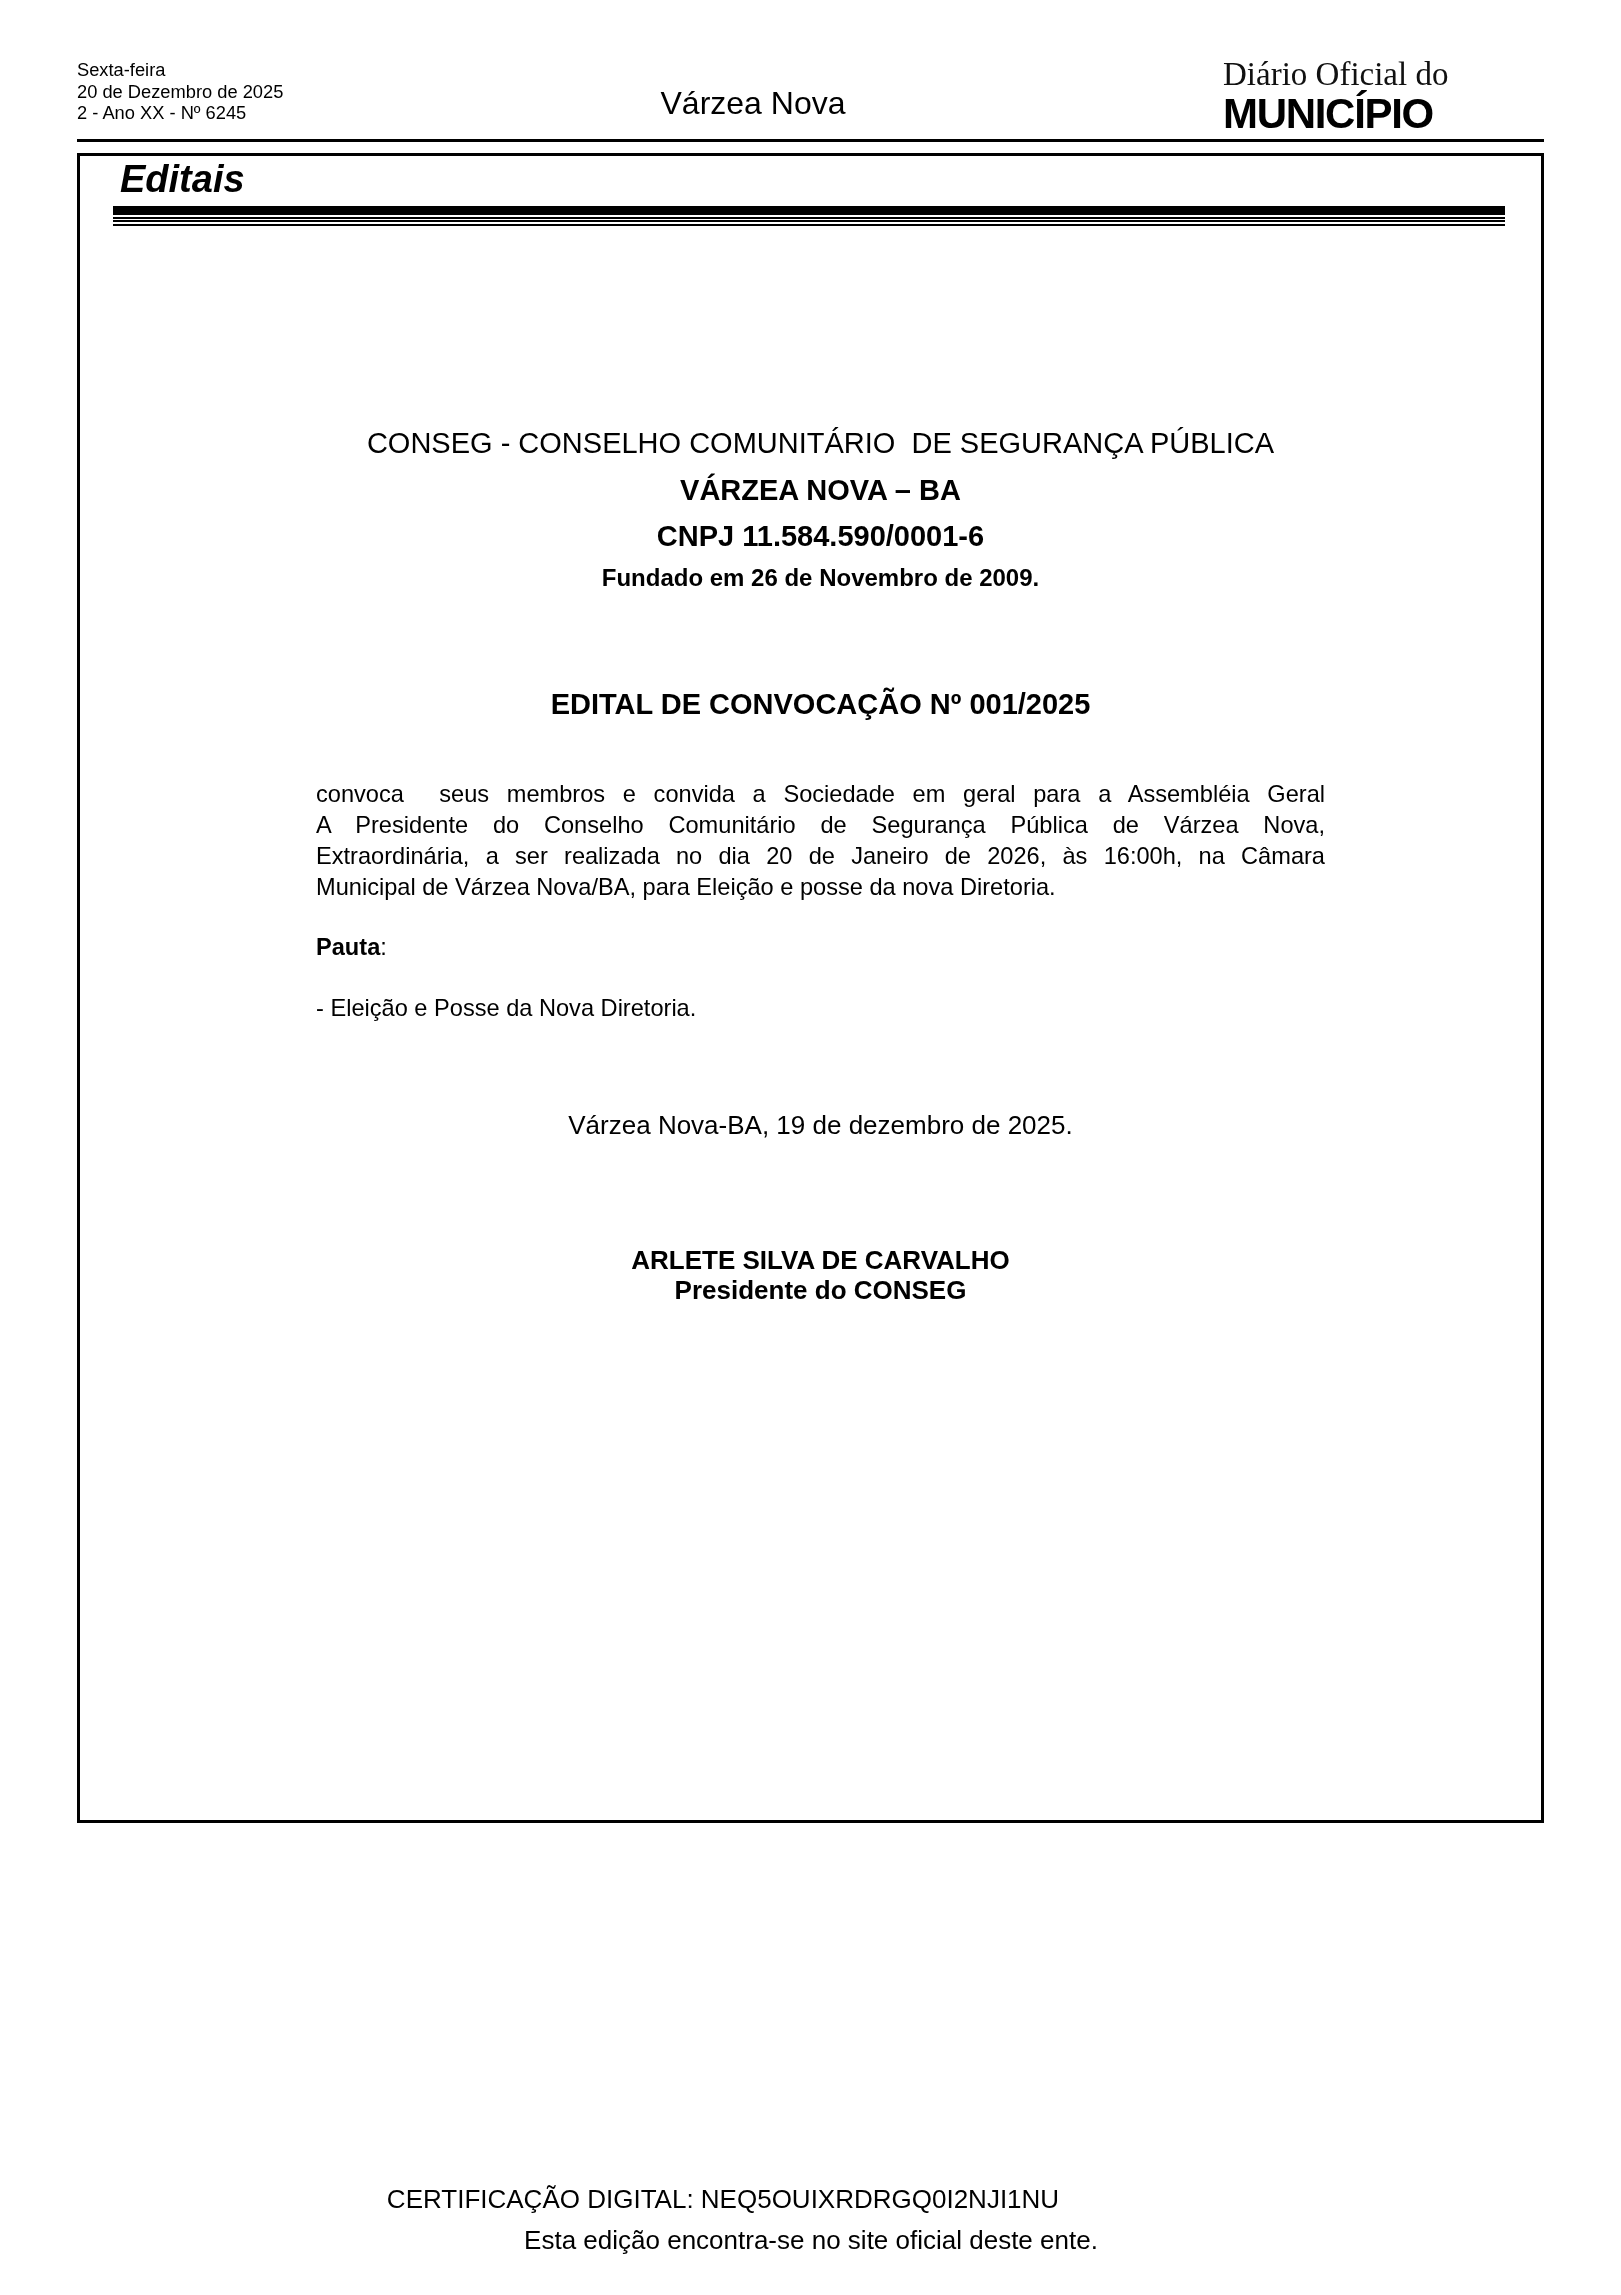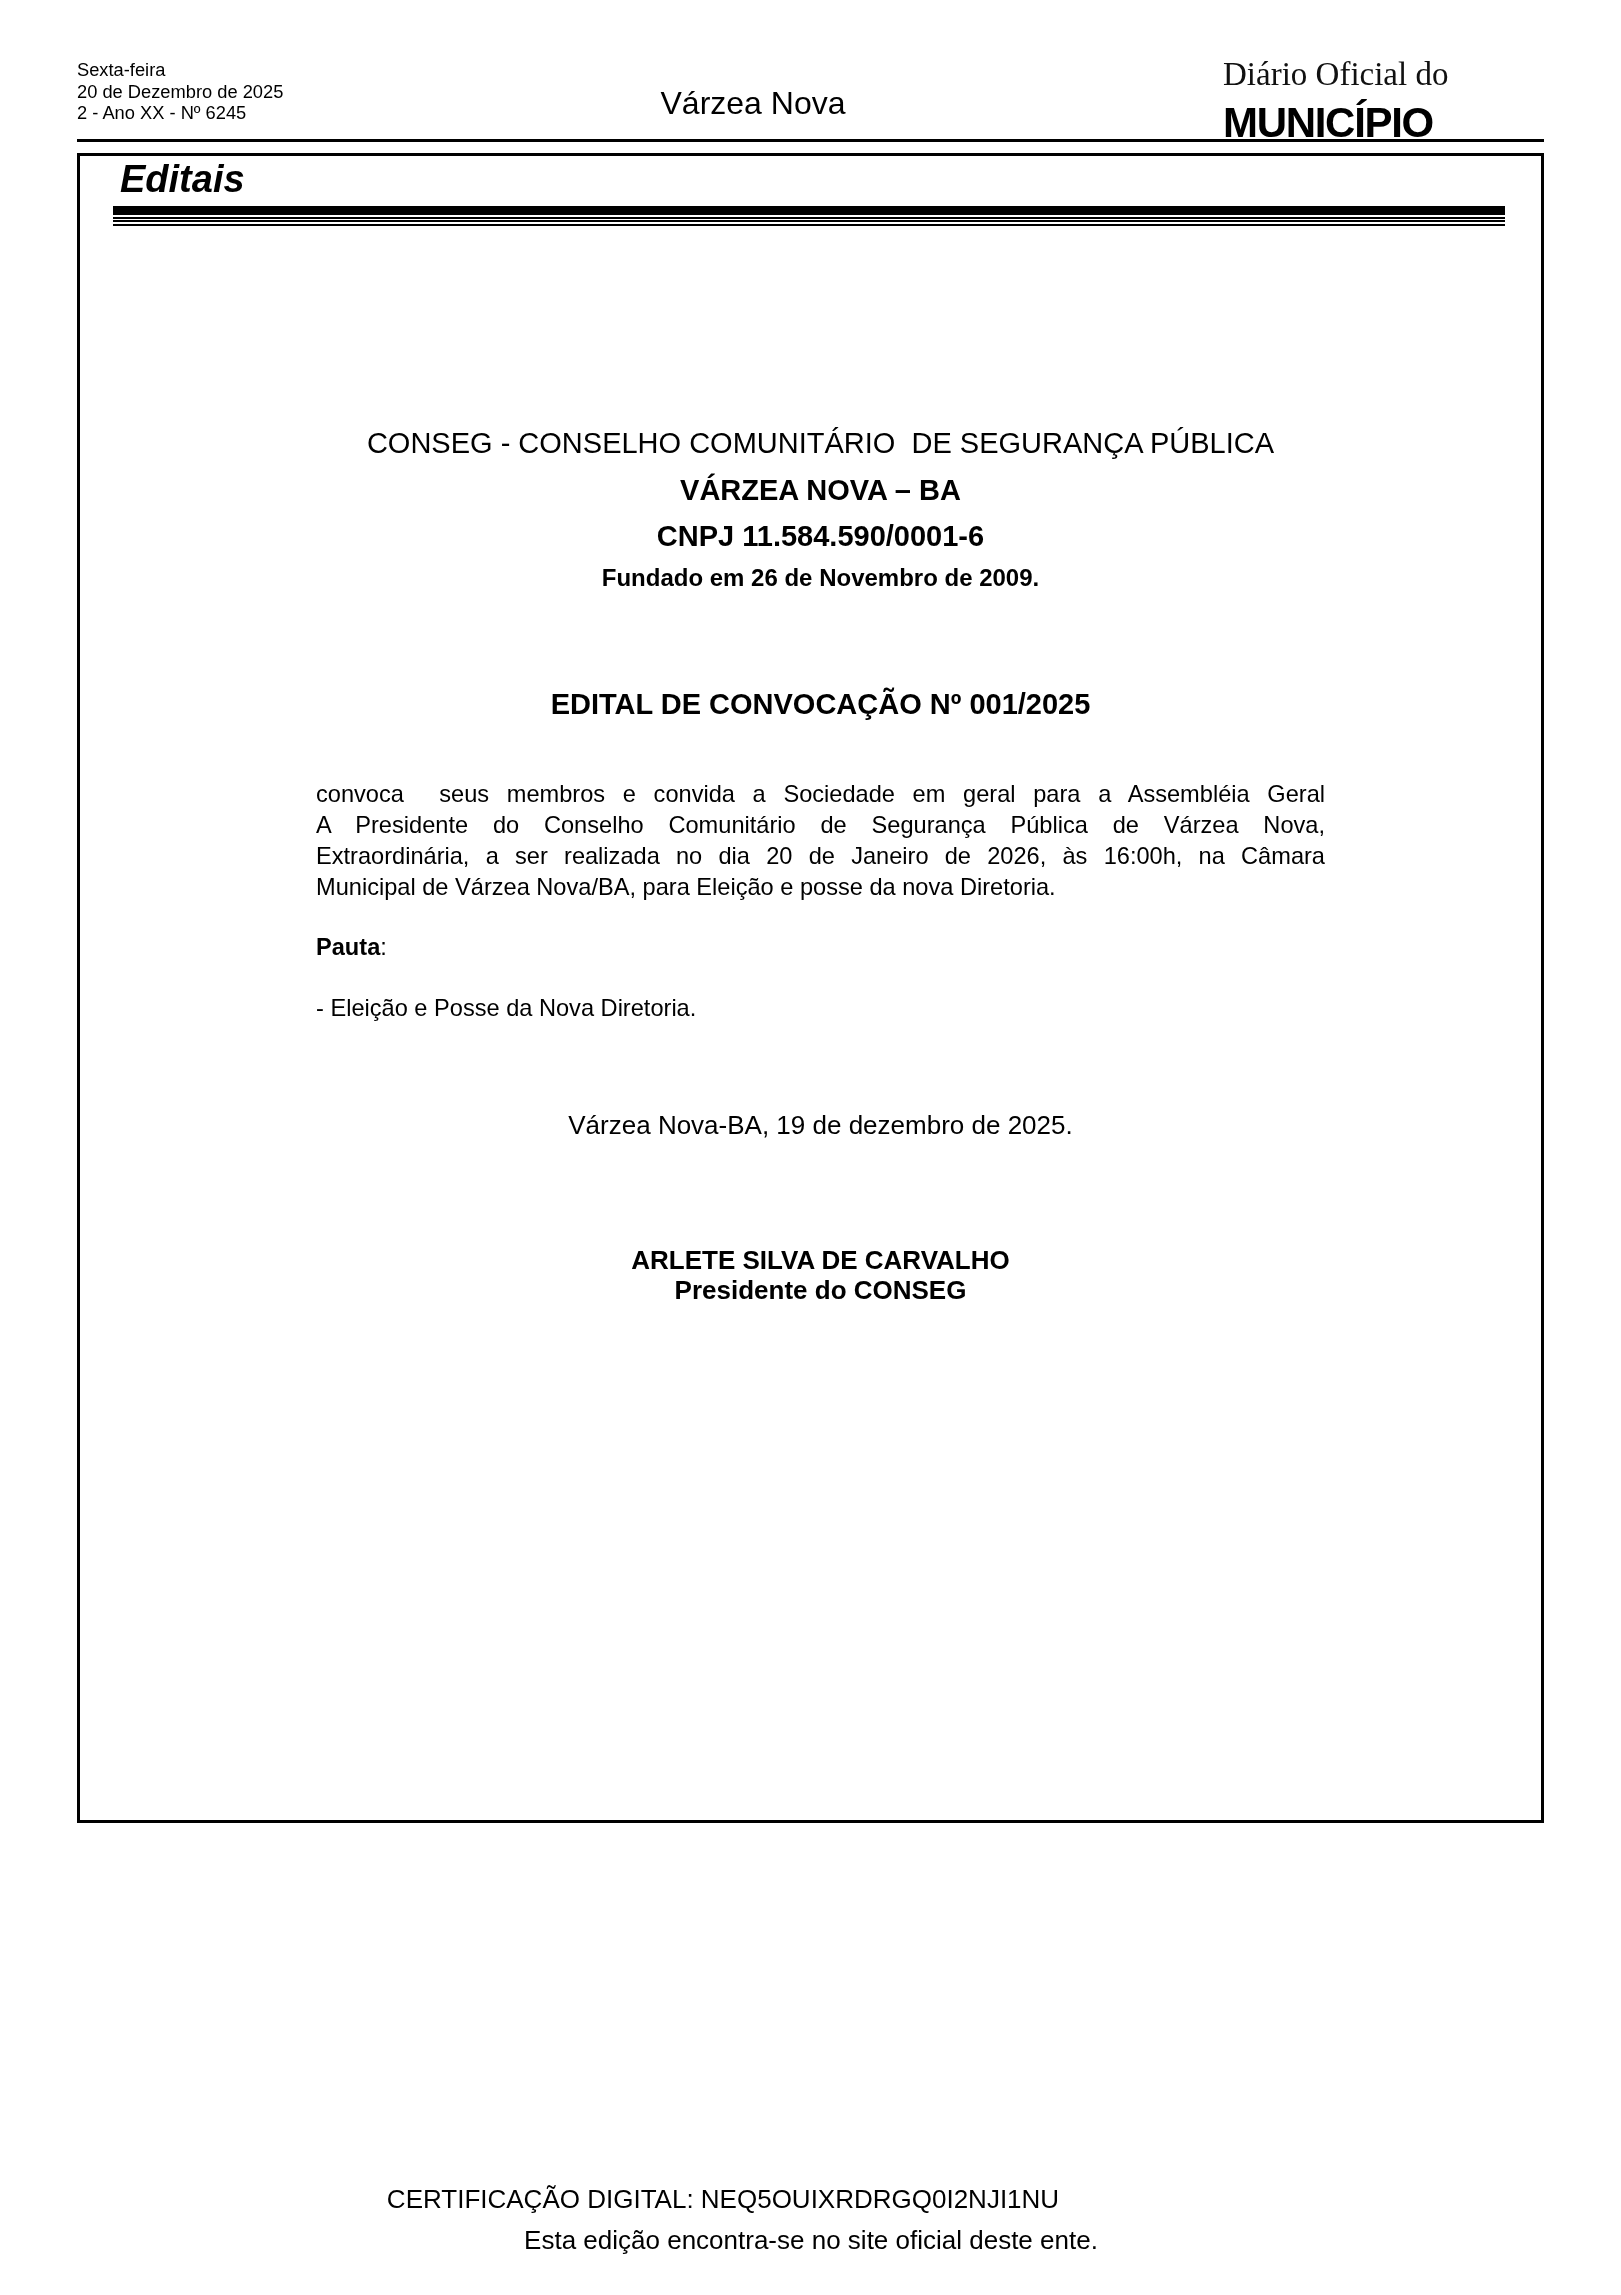--- a/index.html
+++ b/index.html
@@ -24,21 +24,21 @@
   .logo {
     position: absolute; left: 1223px; top: 58px; width: 281px;
   }
   .logo-serif {
     font-family: "Liberation Serif", serif;
     font-size: 33px; line-height: 33px; color: #111111;
     letter-spacing: 0px; white-space: nowrap;
   }
   .logo-sans {
     font-size: 42px; line-height: 38px; font-weight: bold;
-    letter-spacing: -1.3px; white-space: nowrap; margin-top: 13px;
+    letter-spacing: -1.3px; white-space: nowrap; margin-top: 4px;
   }
   .hdr-rule {
     position: absolute; left: 77px; top: 139px;
     width: 1467px; height: 2.6px; background: #000;
   }
 
   
   .frame {
     position: absolute; left: 77px; top: 153px;
     width: 1467px; height: 1670px;

